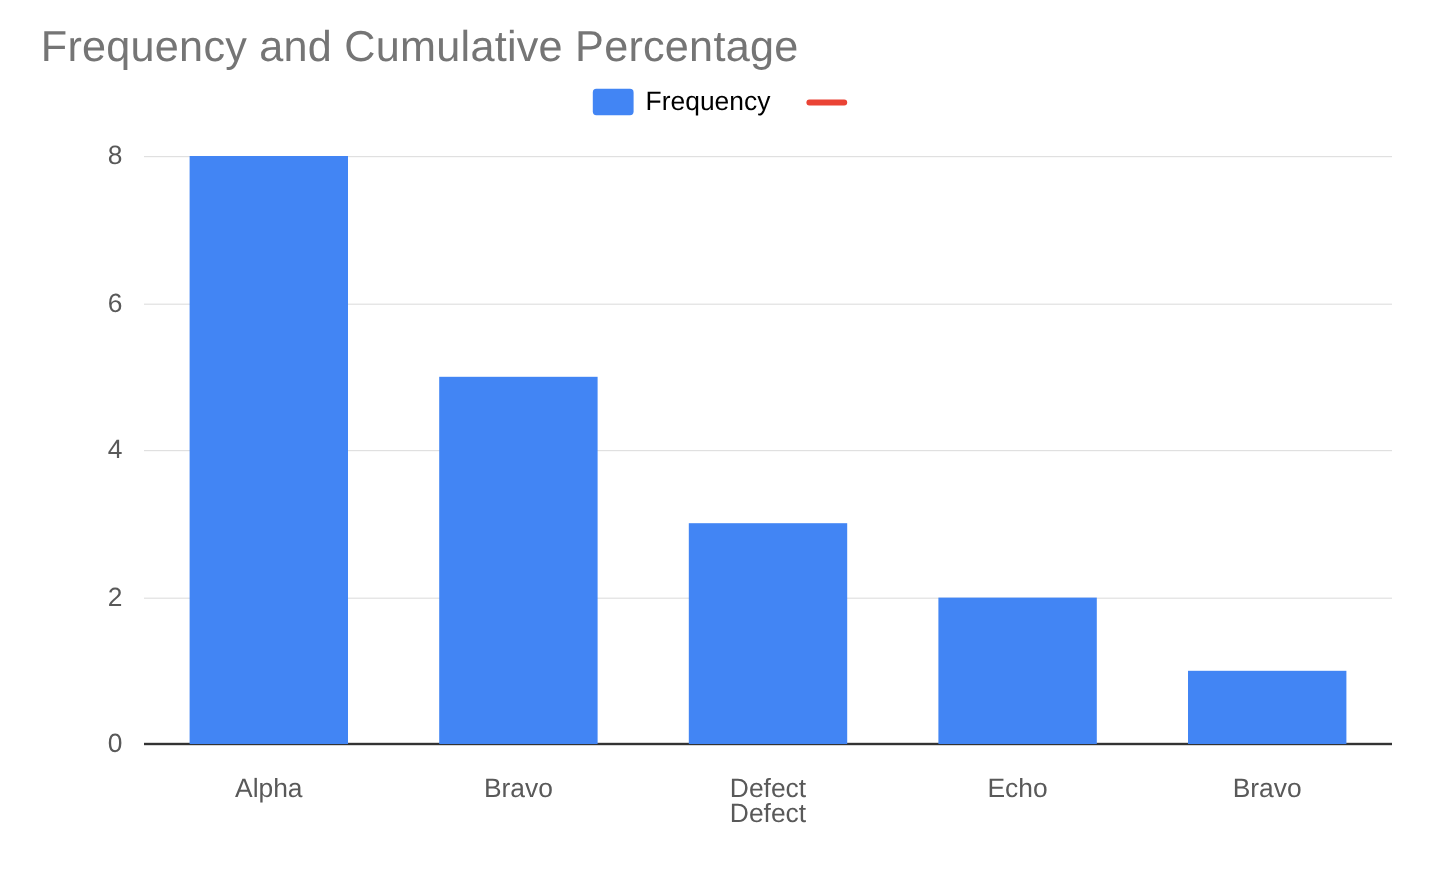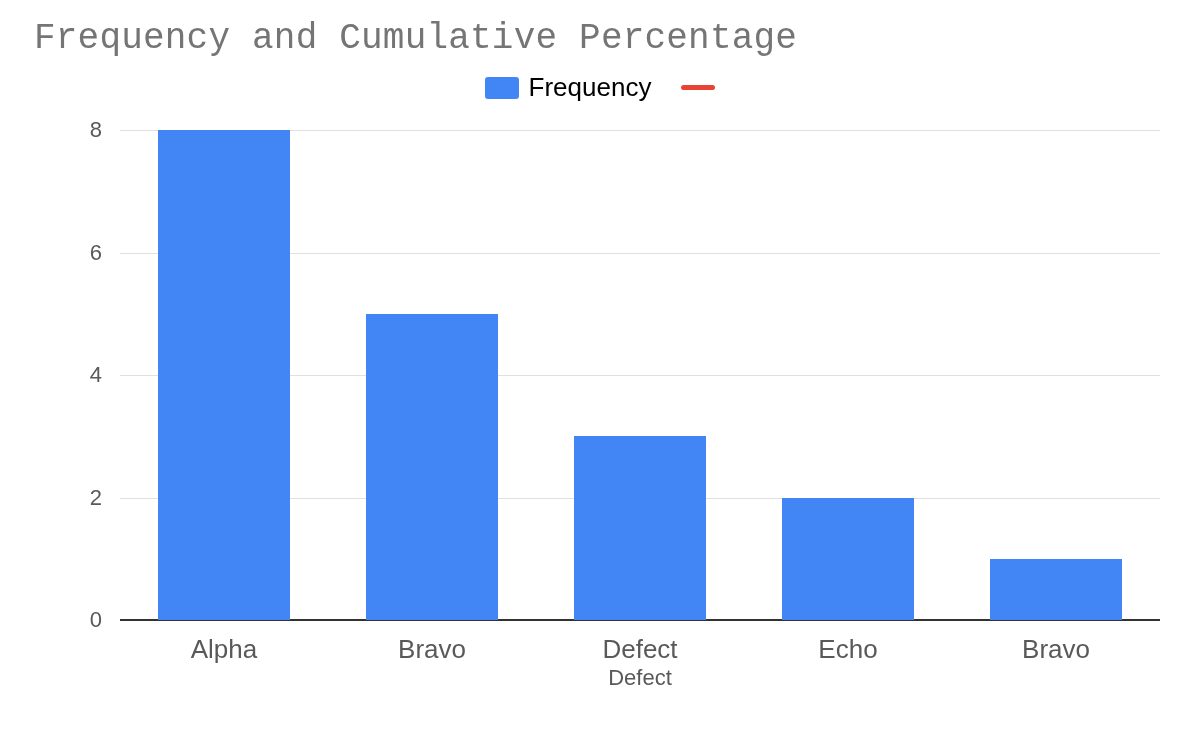--- a/index.html
+++ b/index.html
@@ -16,32 +16,31 @@
     width: 1200px;
     height: 742px;
   }
   .title {
     position: absolute;
     left: 34px;
     top: 18px;
     font-size: 36px;
     color: #757575;
     letter-spacing: 0.2px;
-    font-family: Liberation Mono, monospace;
   }
   .legend {
     position: absolute;
     top: 72px;
     left: 0;
     width: 1200px;
     display: flex;
     justify-content: center;
     align-items: center;
     gap: 30px;
-    font-size: 26px;
+    font-size: 22px;
   }
   .legend-item {
     display: flex;
     align-items: center;
     gap: 10px;
   }
   .legend-swatch-bar {
     width: 34px;
     height: 22px;
     background: #4285f4;
@@ -91,22 +90,22 @@
   }
   .line-svg {
     position: absolute;
     inset: 0;
     overflow: visible;
   }
   .x-tick {
     position: absolute;
     top: 100%;
     transform: translateX(-50%);
-    padding-top: 14px;
-    font-size: 26px;
+    padding-top: 24px;
+    font-size: 22px;
     color: #595959;
     white-space: nowrap;
   }
   .x-axis-label {
     position: absolute;
     top: 100%;
     left: 50%;
     transform: translateX(-50%);
     padding-top: 45px;
     font-size: 22px;

